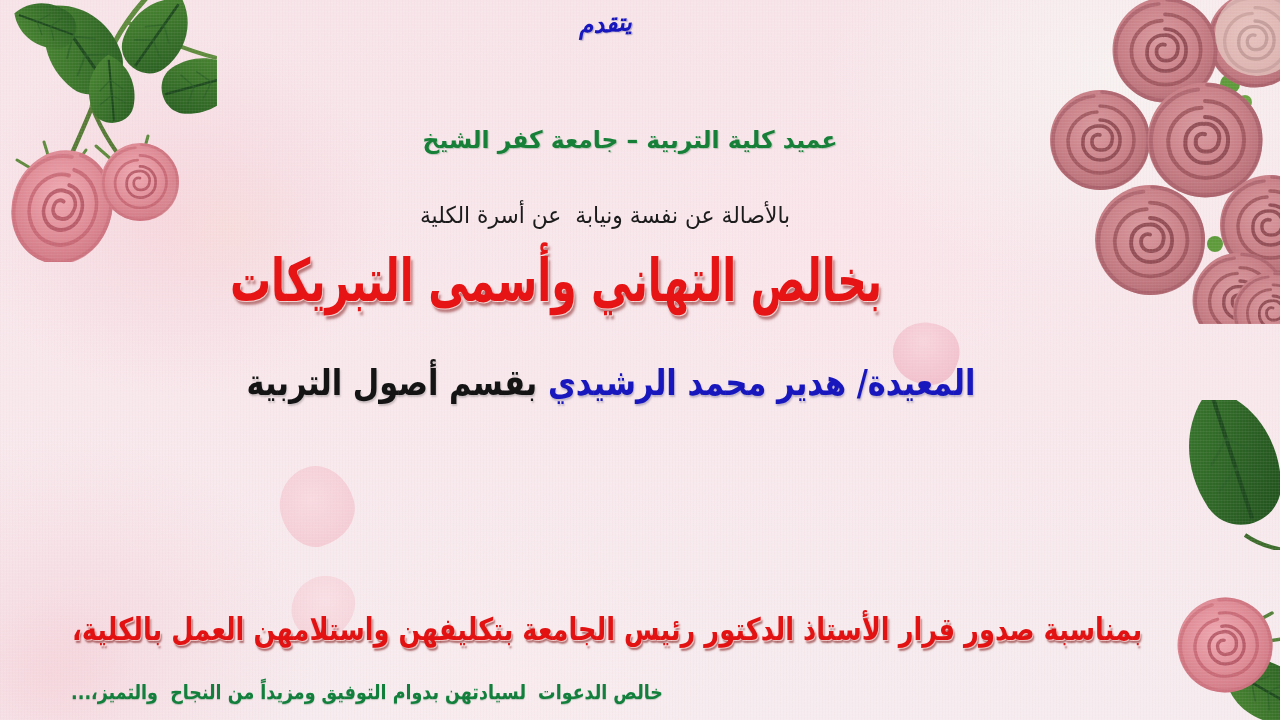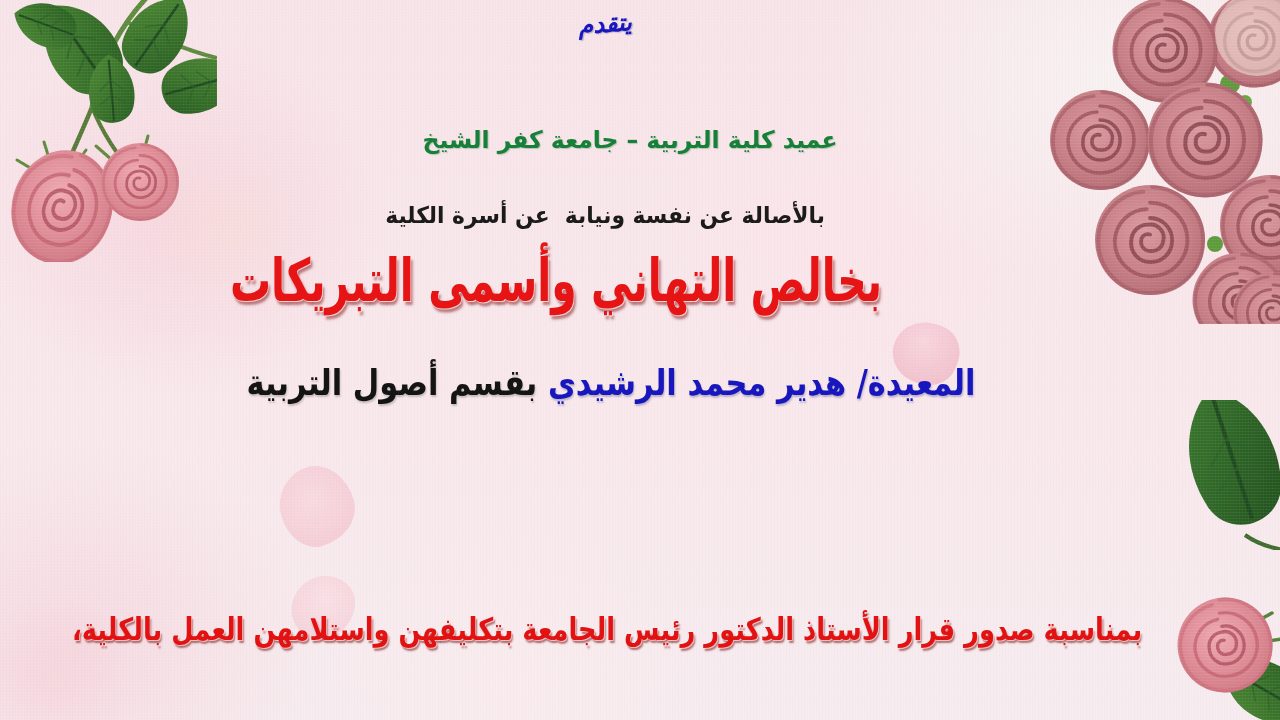--- a/index.html
+++ b/index.html
@@ -38,21 +38,21 @@
 
   .tline{position:absolute;transform:translateX(-50%);z-index:3;font-weight:bold;text-align:center;}
   .fit{display:inline-block;white-space:pre;transform-origin:50% 50%;}
 
   .l-intro{top:0;left:605px;font-size:24px;line-height:48px;color:#1717bd;font-style:italic;
     transform:translateX(-50%) rotate(-4deg);text-shadow:1px 1px 1px rgba(50,50,130,.3);}
   .l-presenter{top:46px;left:614px;font-size:35px;line-height:62px;text-shadow:1px 2px 2px rgba(40,40,110,.28);}
   .pfx{color:#d2491e;}
   .pname{color:#1717bd;}
   .l-role{top:116px;left:630px;font-size:24px;line-height:48px;color:#168038;text-shadow:1px 1px 1px rgba(20,90,40,.25);}
-  .l-capacity{top:192px;left:605px;font-size:23px;line-height:46px;color:#1b1b1b;font-weight:bold;}
+  .l-capacity{top:192px;left:605px;font-size:23px;line-height:46px;color:#1b1b1b;font-weight:normal;}
   .l-headline{top:240px;left:556px;font-size:59px;line-height:82px;color:#e61414;
     text-shadow:1px 1px 0 rgba(255,230,230,.8), 3px 4px 3px rgba(125,15,15,.5);}
   .l-honoree{left:611px;font-size:36px;line-height:70px;}
   .hn{color:#1717bd;text-shadow:1px 2px 2px rgba(40,40,110,.28);}
   .hd{color:#141414;text-shadow:1px 2px 2px rgba(60,60,60,.25);}
   .l-hon1{top:348px;} .l-hon2{top:431px;} .l-hon3{top:514px;}
   .l-occasion{top:596px;left:607px;font-size:31px;line-height:66px;color:#e31212;
     text-shadow:1px 1px 0 rgba(255,225,225,.7), 2px 3px 2px rgba(120,12,12,.55);}
   .l-wishes{top:672px;left:367px;font-size:20px;line-height:40px;color:#12803c;
     text-shadow:0 1px 1px rgba(15,80,40,.25);}
@@ -161,14 +161,15 @@
   <div class="tline l-capacity" dir="rtl"><span class="fit" style="transform: scaleX(0.948);">بالأصالة عن نفسة ونيابة  عن أسرة الكلية</span></div>
 
   <div class="tline l-headline" dir="rtl"><span class="fit" style="transform: scaleX(0.694);">بخالص التهاني وأسمى التبريكات</span></div>
 
   <div class="tline l-honoree l-hon1" dir="rtl"><span class="fit" style="transform: scaleX(0.847);"><span class="hn">المعيدة/ هدير محمد الرشيدي</span> <span class="hd">بقسم أصول التربية</span></span></div>
 
 
 
   <div class="tline l-occasion" dir="rtl"><span class="fit" style="transform: scaleX(0.83);">بمناسبة صدور قرار الأستاذ الدكتور رئيس الجامعة بتكليفهن واستلامهن العمل بالكلية،</span></div>
 
+  <div class="tline l-wishes" dir="rtl"><span class="fit" style="transform: scaleX(0.874);">خالص الدعوات  لسيادتهن بدوام التوفيق ومزيداً من النجاح  والتميز،...</span></div>
 
 </div>
 
 </body></html>

